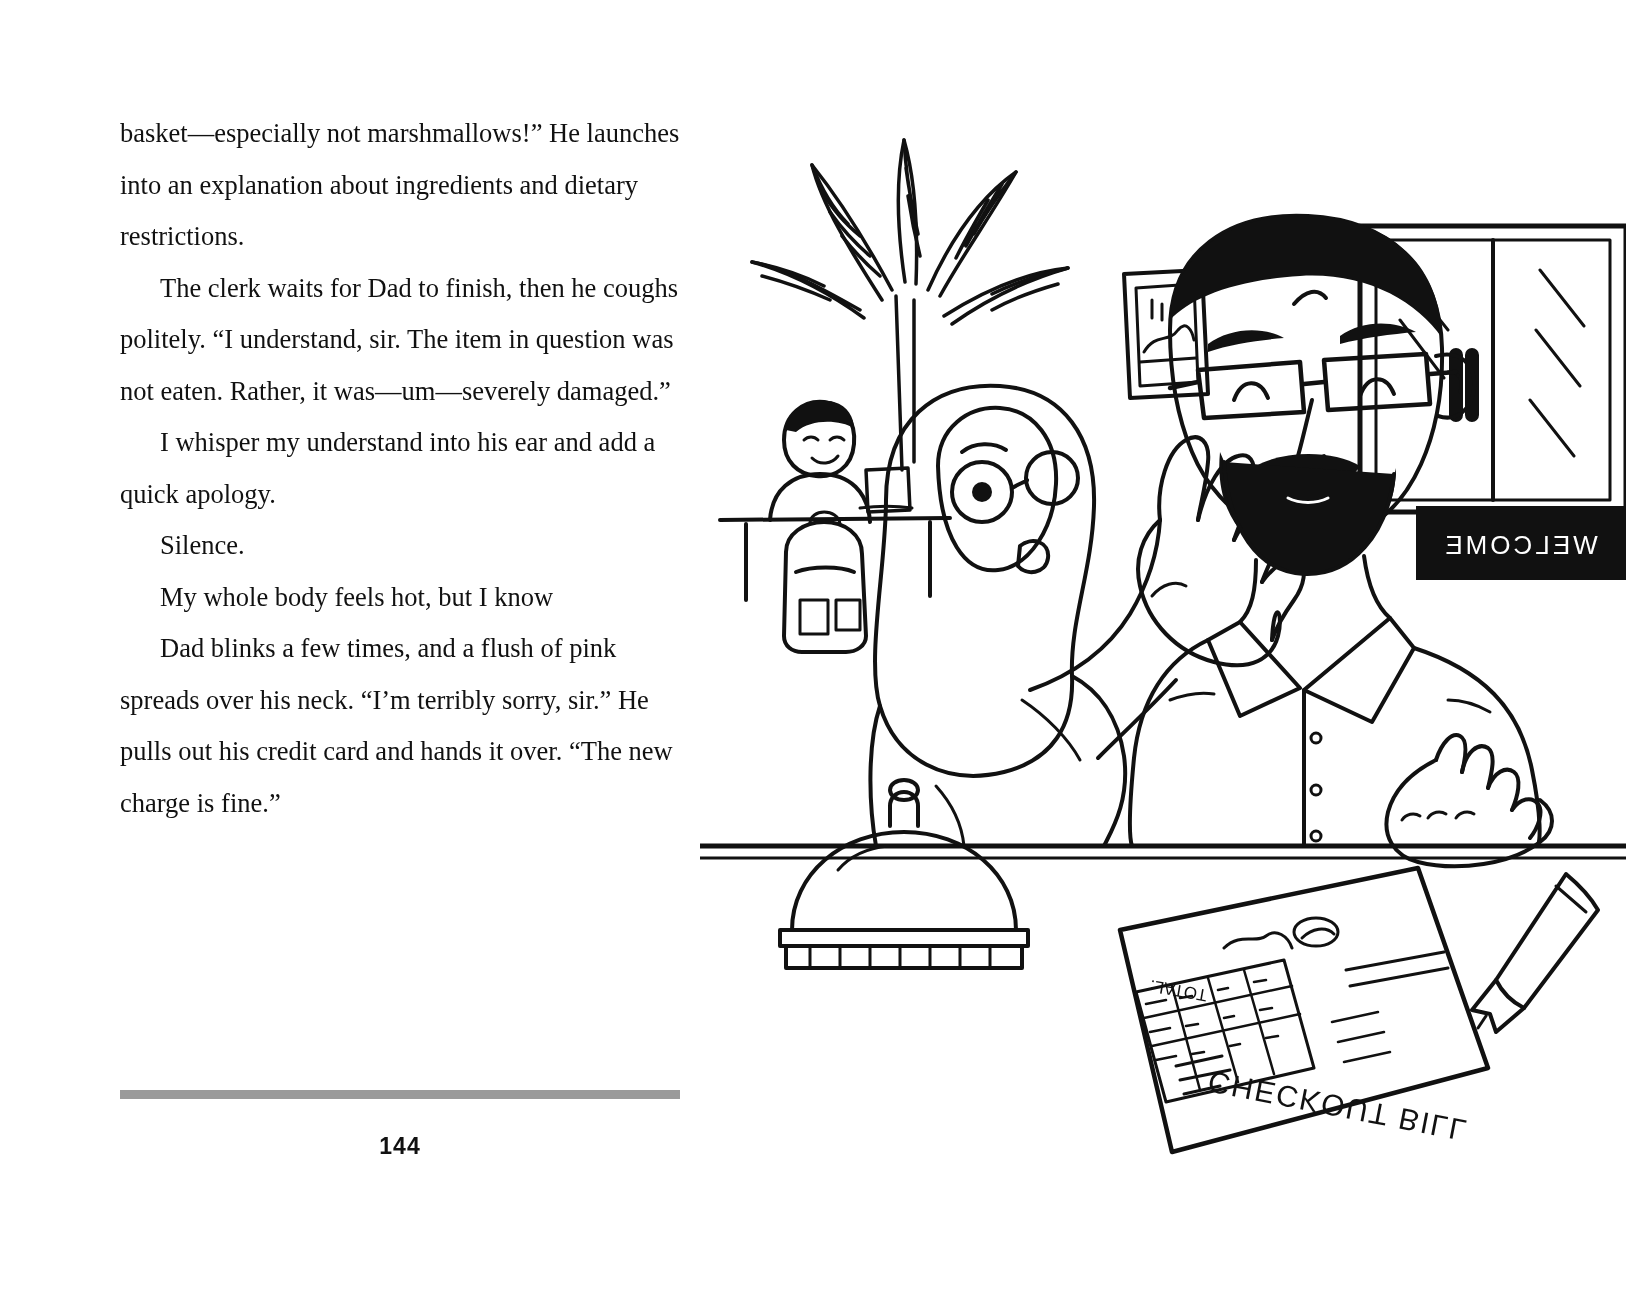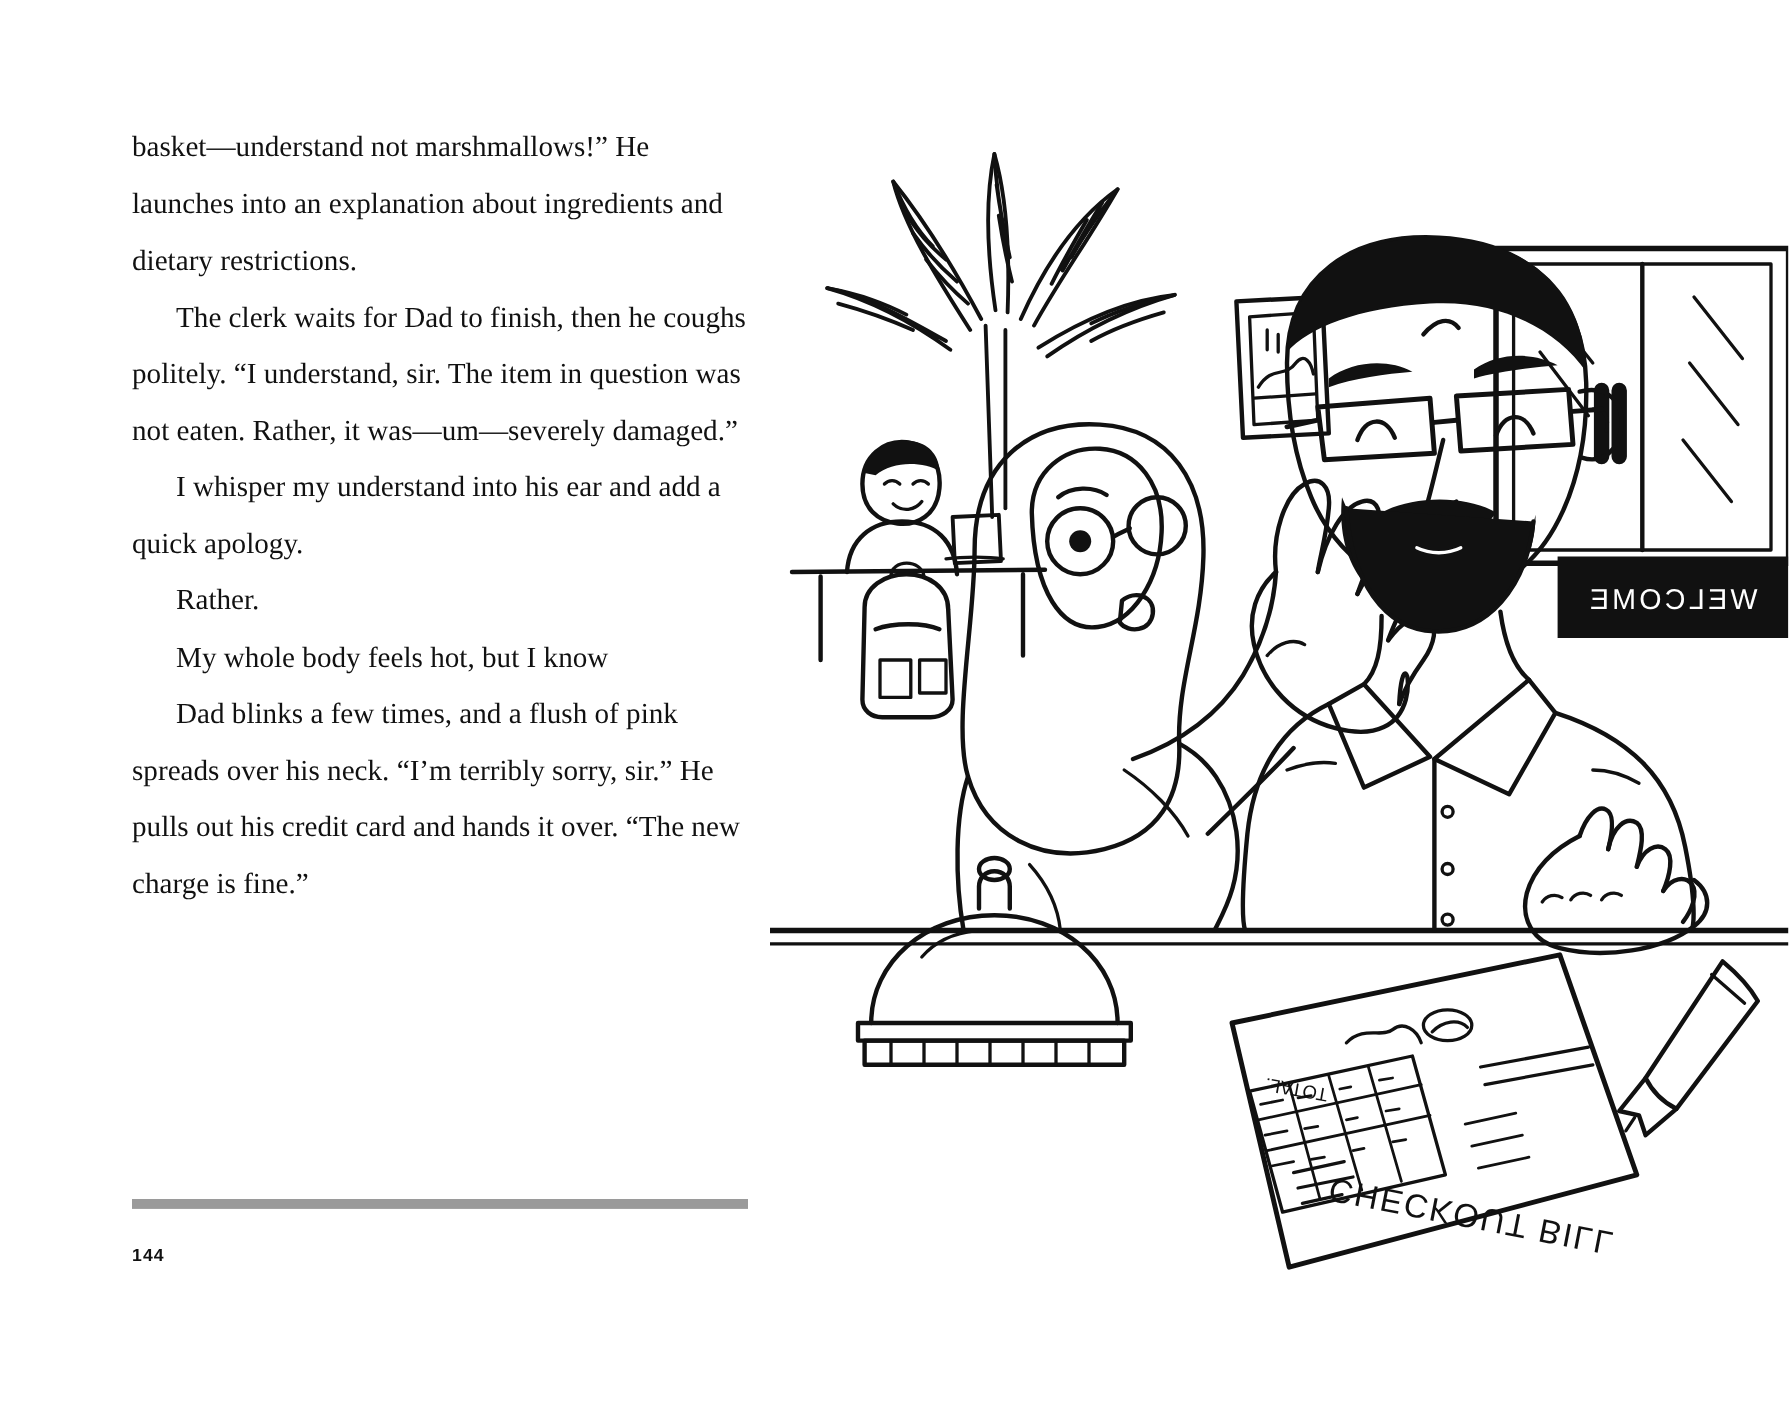--- a/index.html
+++ b/index.html
@@ -41,23 +41,23 @@
     top: 1090px;
     width: 560px;
     height: 9px;
     background: #9a9a9a;
   }
   .folio {
     position: absolute;
     left: 120px;
     top: 1133px;
     width: 560px;
-    text-align: left;
+    text-align: center;
     font-family: "Liberation Sans", sans-serif;
-    font-size: 16px;
+    font-size: 23px;
     font-weight: bold;
     color: #111111;
     letter-spacing: 1px;
   }
 
   
   .illustration {
     position: absolute;
     left: 700px;
     top: 0px;
@@ -69,24 +69,24 @@
     width: 100%;
     height: 100%;
   }
 </style>
 </head>
 <body>
 
 <div class="page">
 
   <div class="text-column">
-    <p class="para">basket—understand not marshmallows!” He launches into an explanation about ingredients and dietary restrictions.</p>
+    <p class="para">basket—especially not marshmallows!” He launches into an explanation about ingredients and dietary restrictions.</p>
     <p class="para indent">The clerk waits for Dad to finish, then he coughs politely. “I understand, sir. The item in question was not eaten. Rather, it was—um—severely damaged.”</p>
     <p class="para indent">I whisper my understand into his ear and add a quick apology.</p>
-    <p class="para indent">Rather.</p>
+    <p class="para indent">Silence.</p>
     <p class="para indent">My whole body feels hot, but I know</p>
     <p class="para indent">Dad blinks a few times, and a flush of pink spreads over his neck. “I’m terribly sorry, sir.” He pulls out his credit card and hands it over. “The new charge is fine.”</p>
   </div>
 
   <div class="rule"></div>
   <div class="folio">144</div>
 
   <div class="illustration">
     <svg viewBox="0 0 926 1298" xmlns="http://www.w3.org/2000/svg">
       <g fill="none" stroke="#111111" stroke-width="4" stroke-linecap="round" stroke-linejoin="round">

